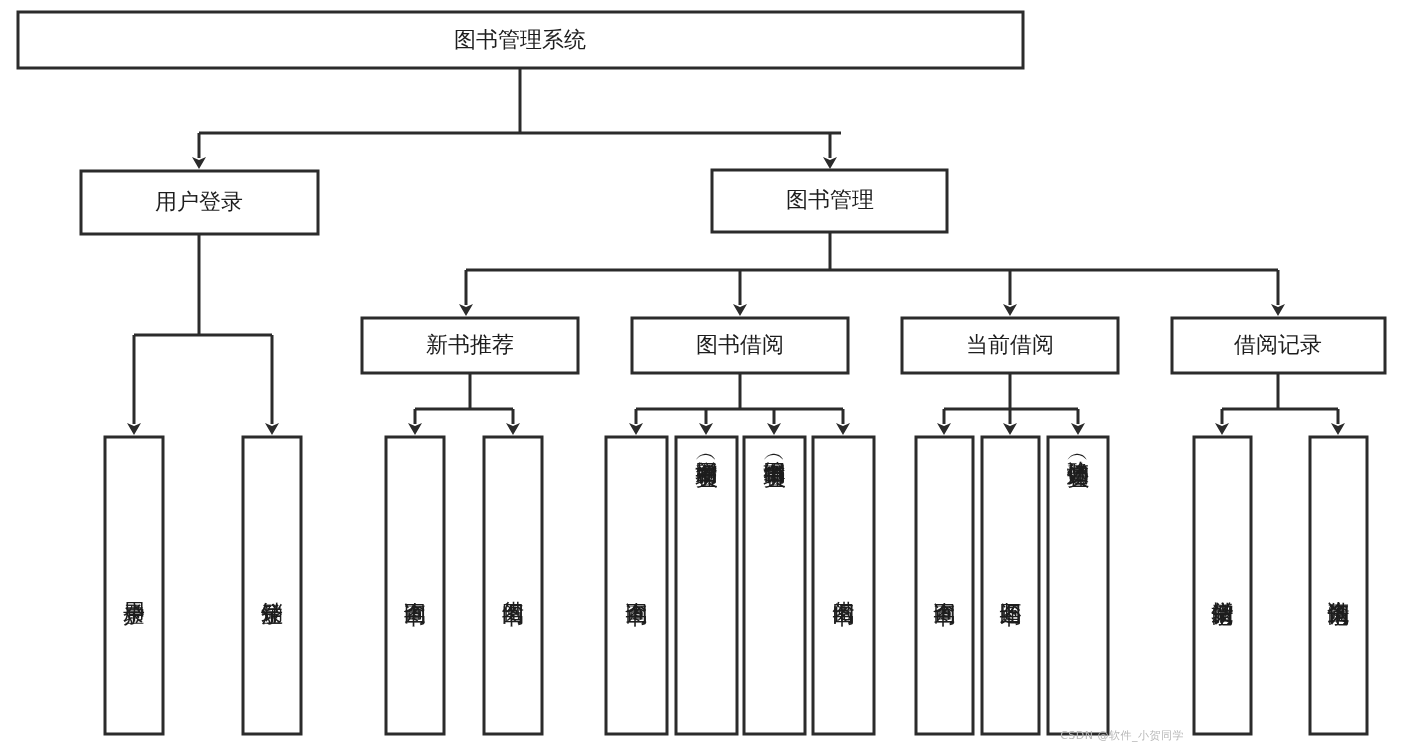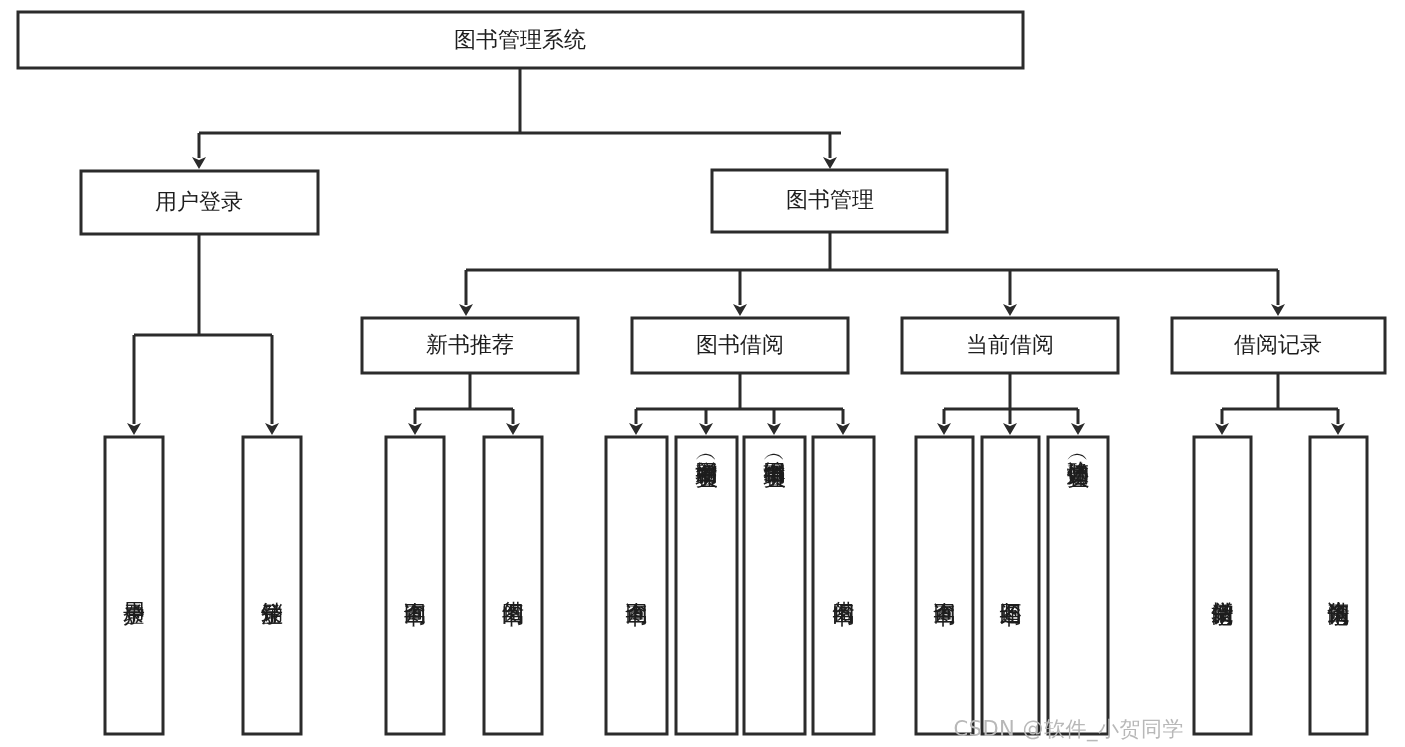--- a/index.html
+++ b/index.html
@@ -69,21 +69,21 @@
     line-height: 1.18;
     color: #1d1d1d;
     letter-spacing: 1px;
     white-space: nowrap;
   }
   .watermark {
     position: absolute;
     right: 8px;
     bottom: 4px;
     font-family: "DejaVu Sans", "Liberation Sans", sans-serif;
-    font-size: 21px;
+    font-size: 11px;
     color: #b8b8b8;
     white-space: nowrap;
     letter-spacing: 0.5px;
   }
 </style>
 </head>
 <body>
 
 <div id="diagram-root">
 

